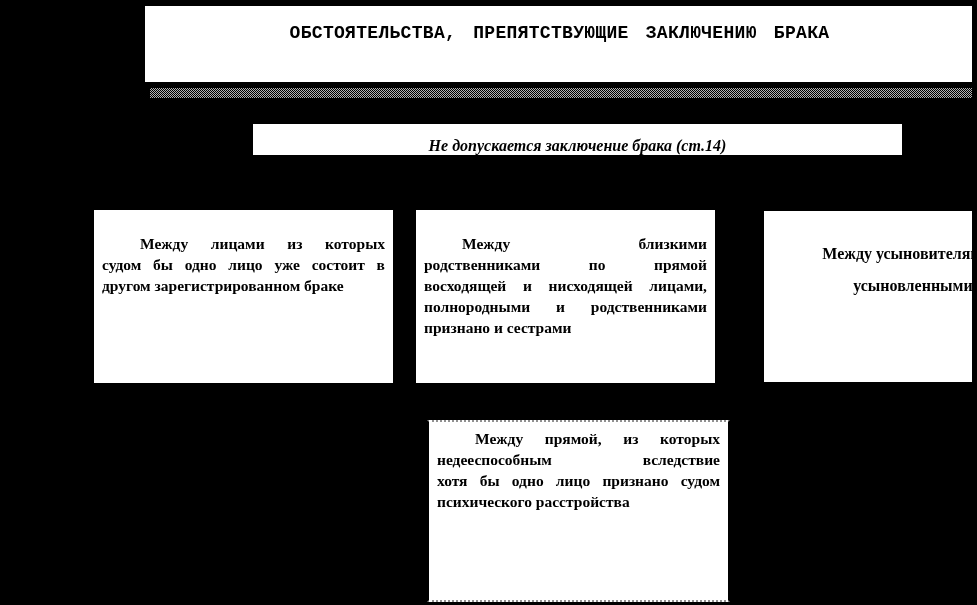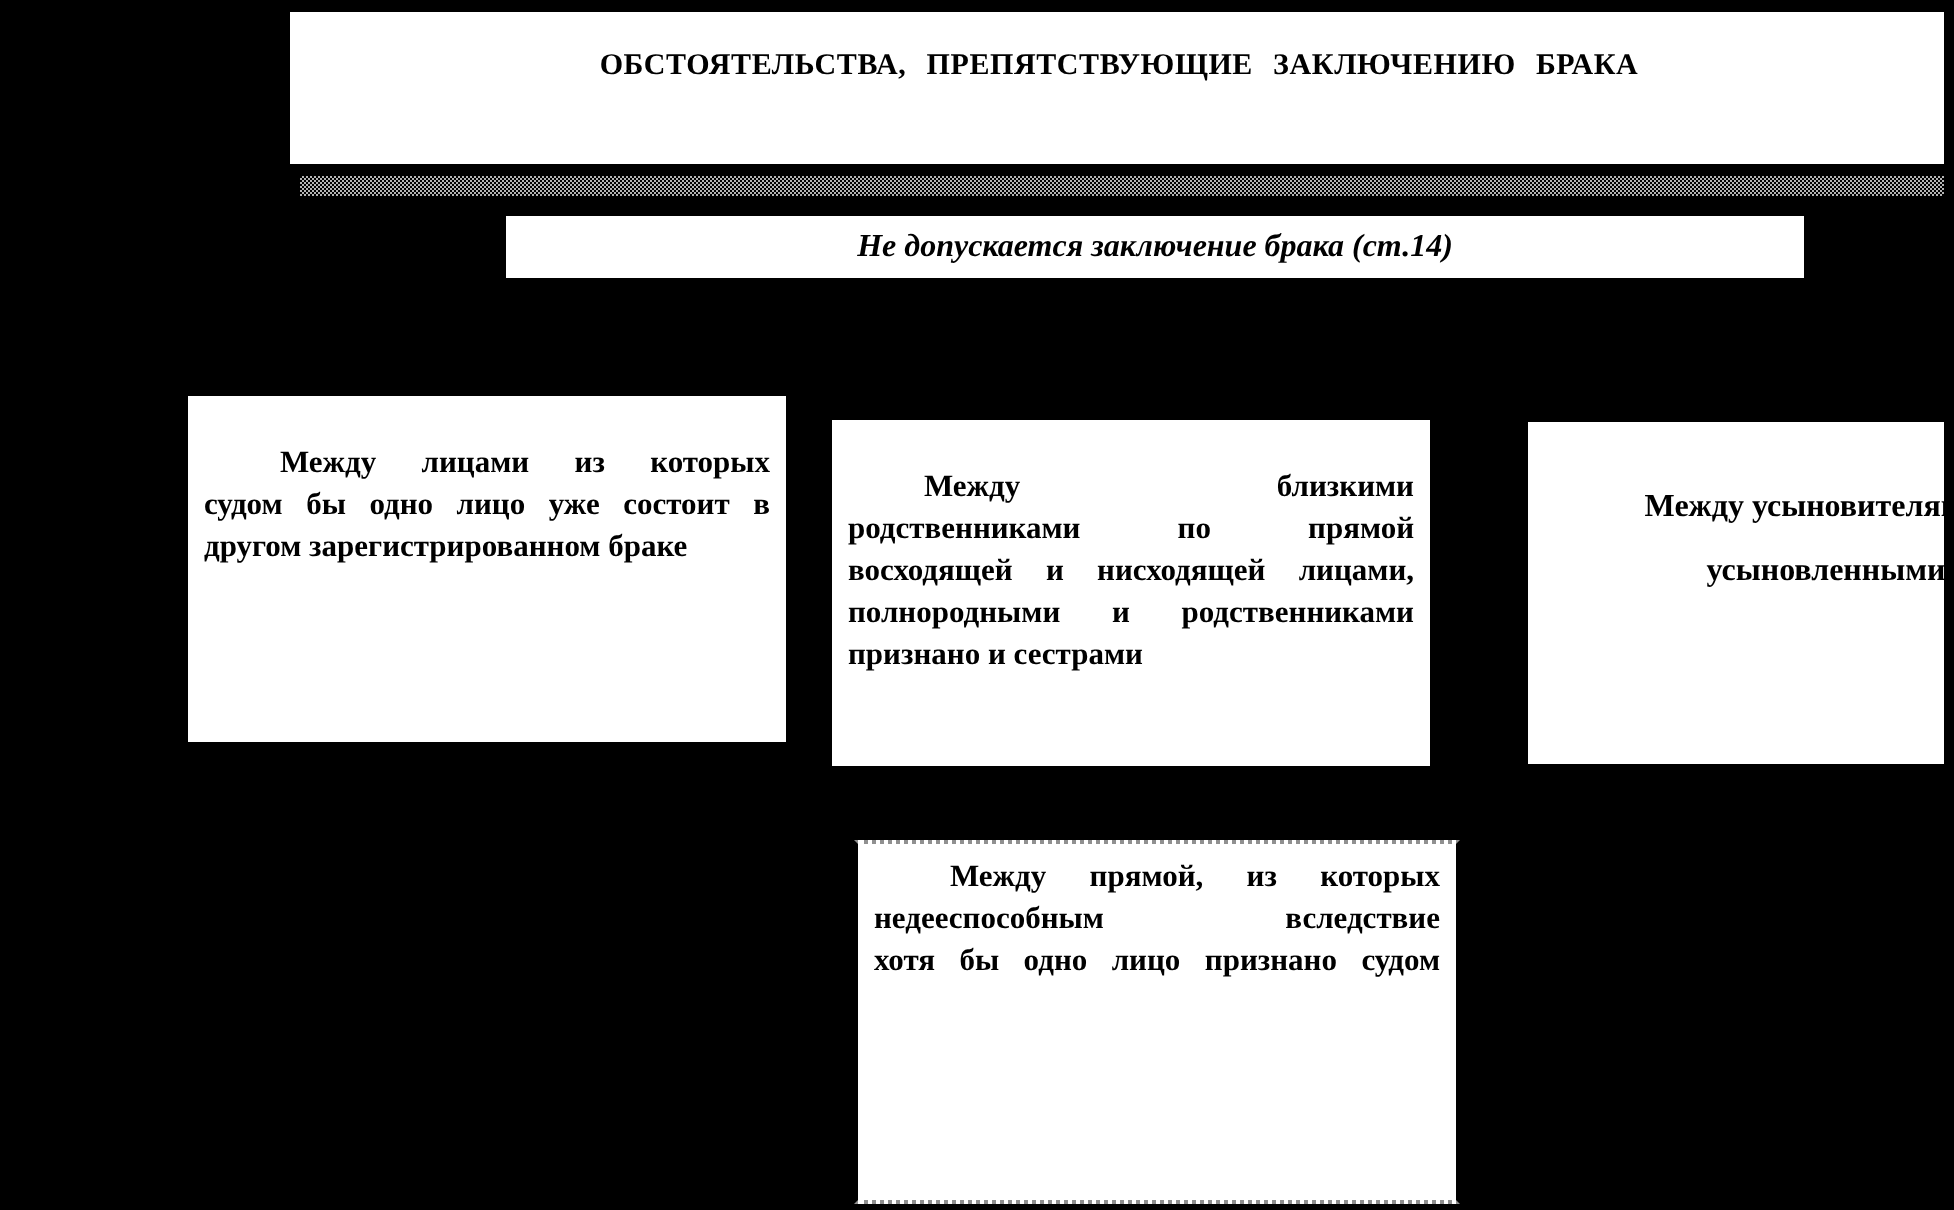--- a/index.html
+++ b/index.html
@@ -22,55 +22,56 @@
   
   .title-box {
     left: 142px; top: 3px;
     width: 835px; height: 82px;
     border: 3px solid #000000;
   }
   .title-text {
     padding-top: 19px;
     text-align: center;
     font-weight: bold;
-    font-size: 15px;
+    font-size: 18px;
     line-height: 16px;
     letter-spacing: 0.3px;
     word-spacing: 6px;
+    font-family: Liberation Mono, monospace;
   }
   
   .title-shadow {
     position: absolute;
     left: 150px; top: 88px;
     width: 827px; height: 10px;
     background: conic-gradient(#b4b4b4 25%, #000000 25% 50%, #b4b4b4 50% 75%, #000000 75%);
     background-size: 2px 2px;
   }
   
   .rule-box {
-    left: 251px; top: 106px;
+    left: 251px; top: 122px;
     width: 653px; height: 35px;
     border: 2px solid #000000;
-    display: flex; align-items: center; justify-content: center;
+    display: flex; align-items: flex-end; justify-content: center;
   }
   .rule-text {
     font-weight: bold;
     font-style: italic;
     font-size: 16px;
     text-align: center;
   }
   
   .cause-box {
     border: 2px solid #000000;
     font-weight: bold;
     font-size: 15.5px;
     line-height: 21px;
     padding: 23px 8px 0 8px;
   }
-  .box-a { left: 92px;  top: 196px; width: 303px; height: 177px; }
+  .box-a { left: 92px;  top: 208px; width: 303px; height: 177px; }
   .box-b { left: 414px; top: 208px; width: 303px; height: 177px; }
   .box-c {
     left: 761px; top: 208px; width: 304px; height: 177px;
     border-width: 3px;
     padding: 27px 8px 0 8px;
     font-size: 16px;
     line-height: 32px;
   }
   .box-d {
     left: 427px; top: 420px; width: 303px; height: 182px;
@@ -125,17 +126,18 @@
 
   <div class="wbox cause-box box-c para-center">
       <div class="tline">Между усыновителями и</div>
       <div class="tline tline-last">усыновленными</div>
     </div>
 
   <div class="wbox cause-box box-d para">
       <div class="tline">Между прямой, из которых</div>
       <div class="tline">недееспособным вследствие</div>
       <div class="tline">хотя бы одно лицо признано судом</div>
+      <div class="tline tline-last">психического расстройства</div>
     </div>
 
   <div class="right-strip"></div>
 
 </div>
 
 </body></html>

